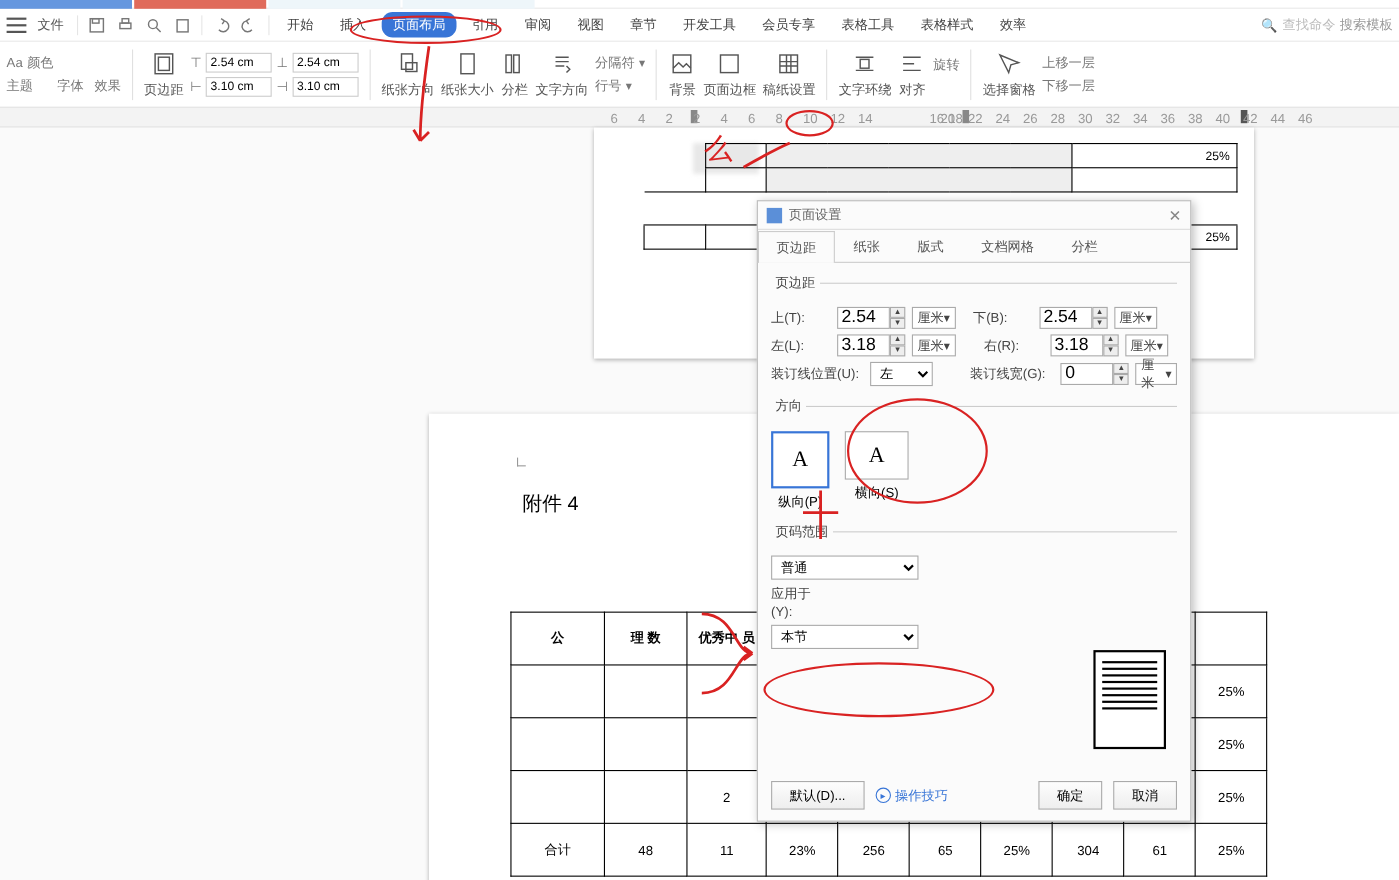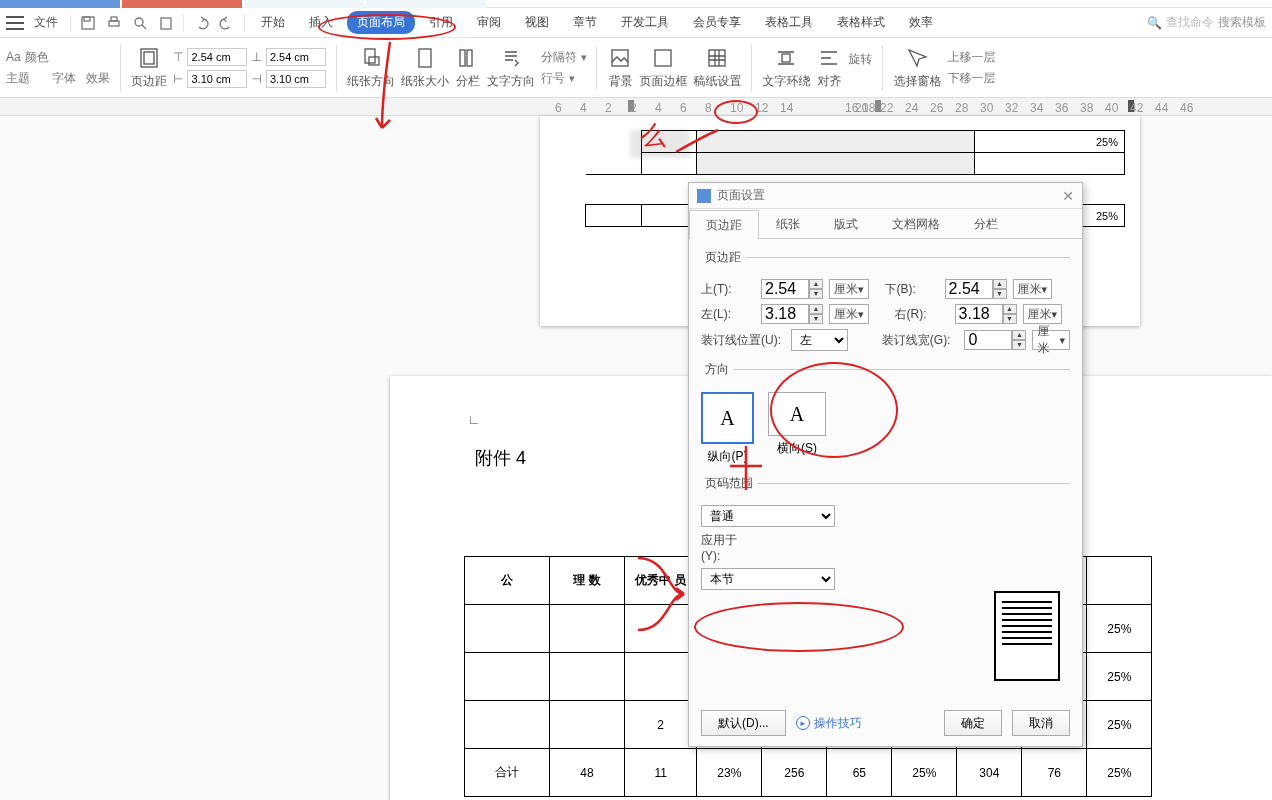--- a/index.html
+++ b/index.html
@@ -423,21 +423,21 @@
           </tr>
    <tr>
             <td>合计</td>
             <td>48</td>
             <td>11</td>
             <td>23%</td>
             <td>256</td>
             <td>65</td>
             <td>25%</td>
             <td>304</td>
-            <td>76</td>
+            <td>61</td>
             <td>25%</td>
           </tr>
   </tbody>
       </table>
  </div>
 </div>
 
 <div class="dialog">
  <div class="titlebar">
   <div class="dicon"></div>

